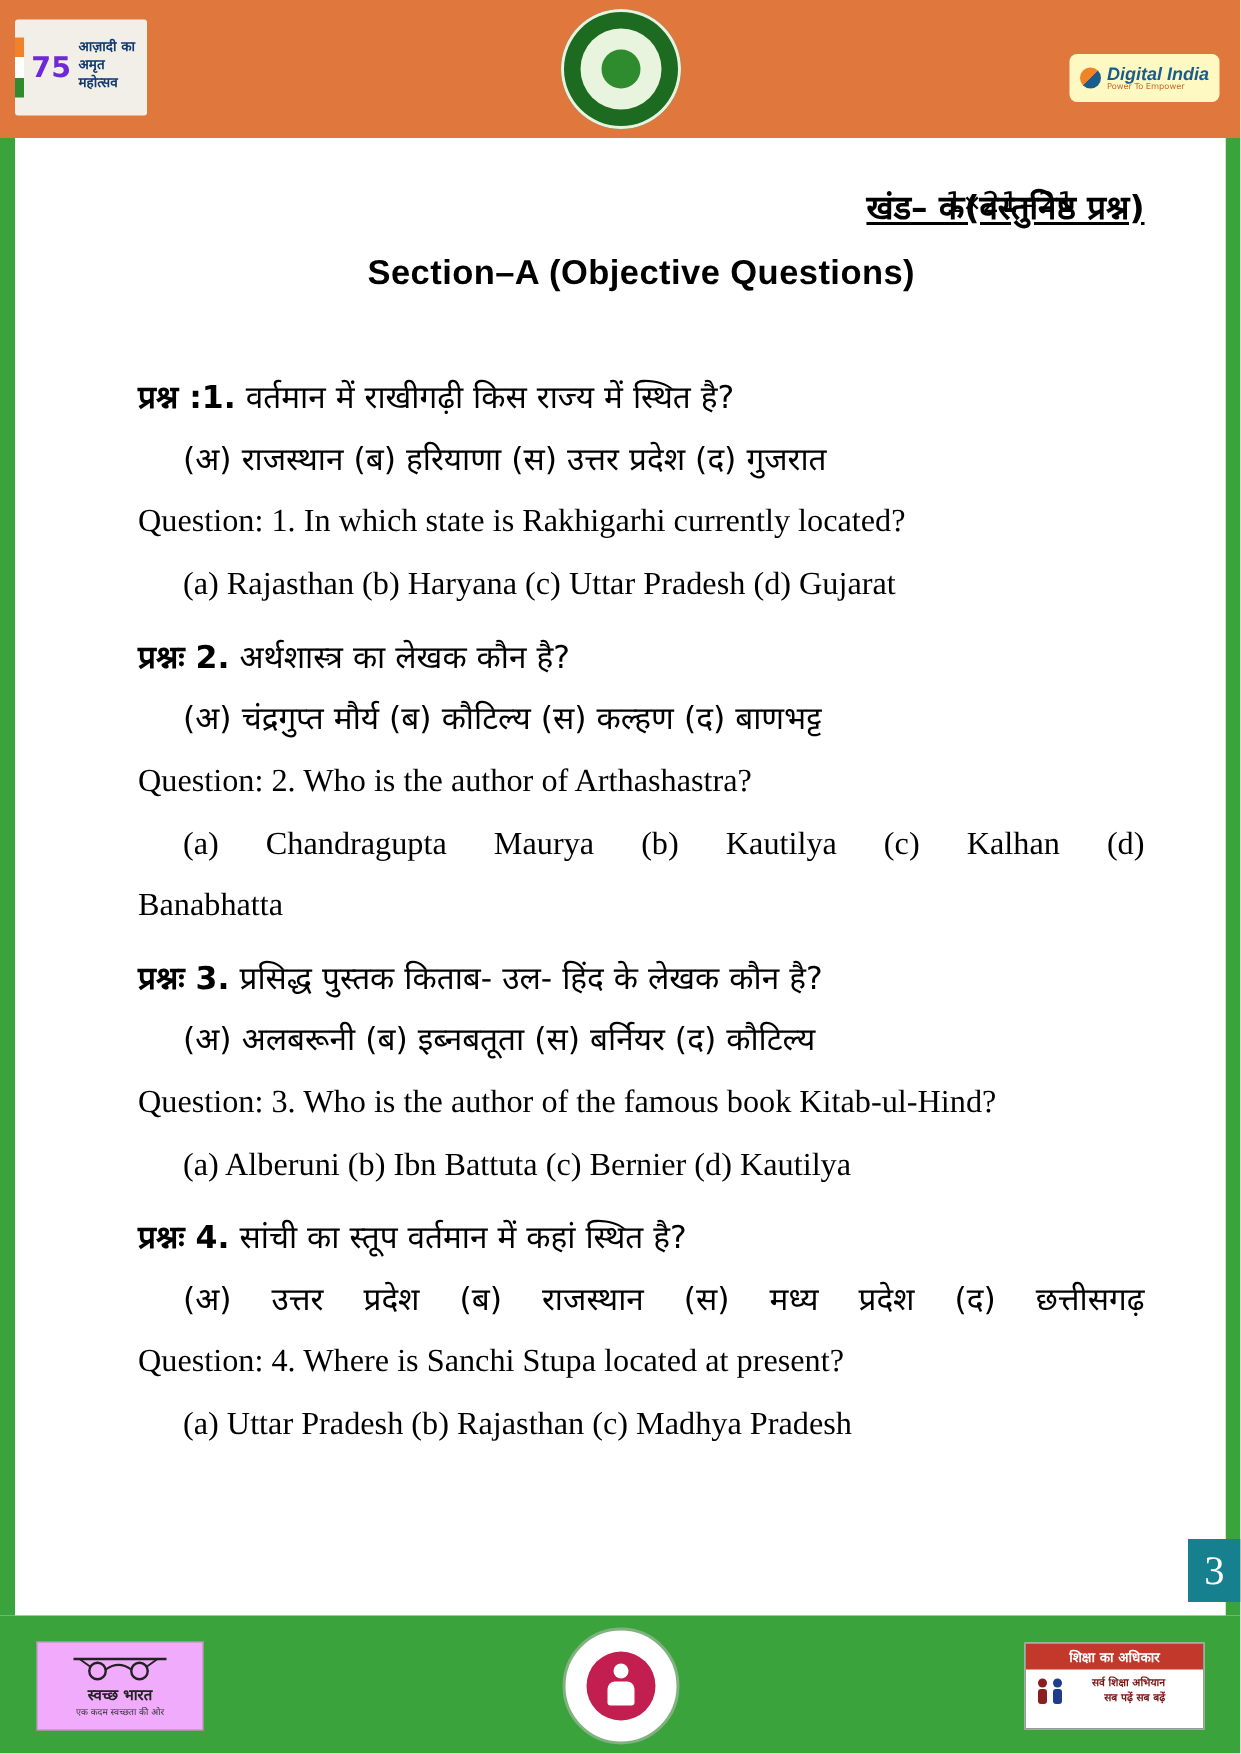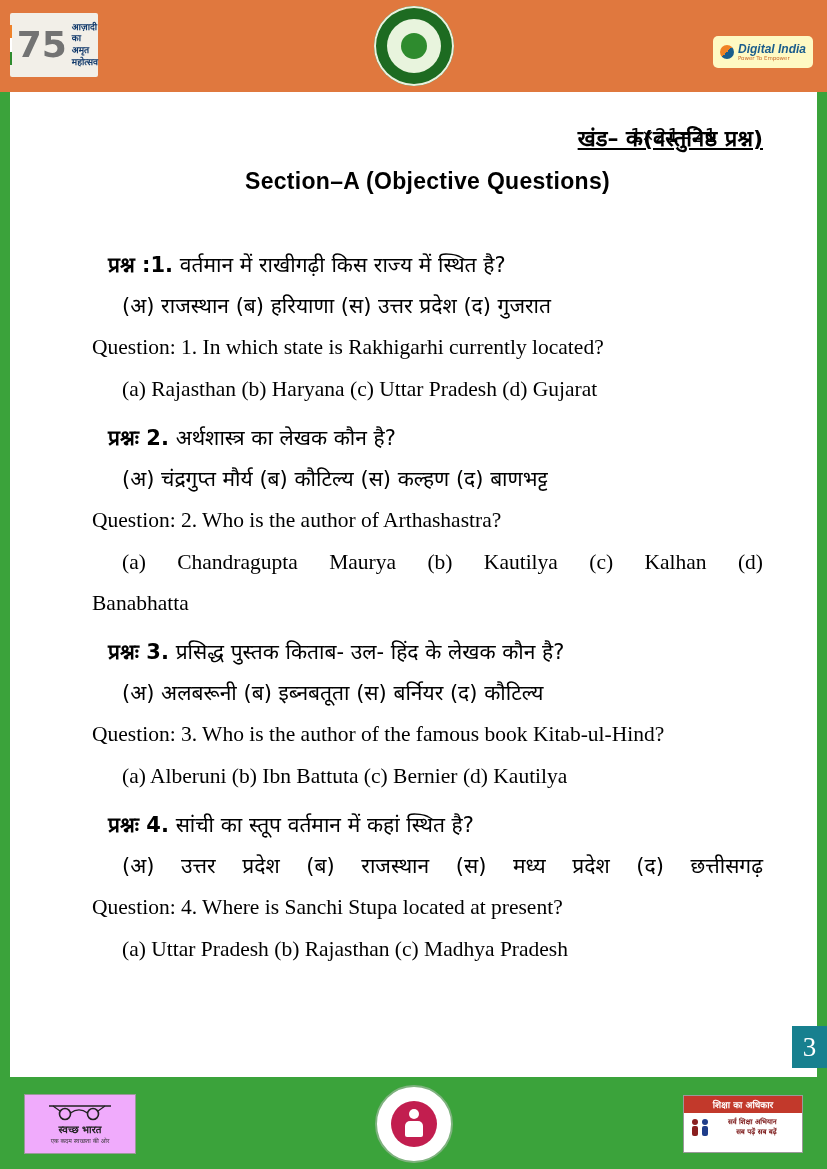--- a/index.html
+++ b/index.html
@@ -6,21 +6,21 @@
     --orange:#E0783E; --green:#3BA33B; --teal:#17808F; --red:#C2392B; --navy:#123A6B;
   }
   *{box-sizing:border-box;}
   body{margin:0;background:#e8e8e8;font-family:"DejaVu Sans",sans-serif;}
   .page{position:relative;width:827px;height:1169px;margin:0 auto;background:#fff;overflow:hidden;color:#000;}
 
   
   .top-band{position:absolute;left:0;top:0;width:100%;height:92px;background:var(--orange);}
   .logo-left{position:absolute;left:10px;top:13px;width:88px;height:64px;background:#f2efe8;
     display:flex;align-items:center;justify-content:center;gap:5px;border-radius:2px;}
-  .l75{font-size:36px;font-weight:bold;color:#737373;line-height:1;}
+  .l75{font-size:19px;font-weight:bold;color:#6d28d9;line-height:1;}
   .ltxt{display:flex;flex-direction:column;color:var(--navy);font-size:9px;font-weight:bold;line-height:1.3;}
   .tricolor{width:6px;height:40px;display:flex;flex-direction:column;}
   .tricolor div{flex:1;}
   .t1{background:#f0822a;} .t2{background:#fff;} .t3{background:#2e8b2e;}
 
   .center-emblem{position:absolute;left:50%;top:6px;transform:translateX(-50%);
     width:80px;height:80px;border-radius:50%;background:#1d6b21;
     display:flex;align-items:center;justify-content:center;box-shadow:0 0 0 2px #e9f2e0 inset;}
   .center-emblem .inner{width:54px;height:54px;border-radius:50%;background:#e8f4dd;
     display:flex;align-items:center;justify-content:center;}
@@ -43,21 +43,21 @@
     padding:30px 54px 0 82px;}
   .title-row{position:relative;text-align:right;font-weight:bold;font-size:22px;text-decoration:underline;}
   .marks{position:absolute;right:46px;top:2px;font-weight:normal;
     font-family:"DejaVu Sans Mono",monospace;font-size:19px;letter-spacing:1px;}
   .section-title{text-align:center;font-family:"Liberation Sans",sans-serif;font-weight:800;
     font-size:23px;margin-top:16px;letter-spacing:.3px;}
   .questions{margin-top:50px;}
   .q{margin-bottom:7px;}
   .q p{margin:0;line-height:1.95;}
   .hline{font-size:21px;}
-  .hlabel{font-weight:bold;margin-left:16px;}
+  .hlabel{font-weight:bold;}
   .hopt{text-indent:30px;font-size:21px;}
   .eline{font-family:"Liberation Serif",serif;font-size:21.5px;}
   .eopt{font-family:"Liberation Serif",serif;font-size:21.5px;text-indent:30px;}
   .jfull{text-align:justify;text-align-last:justify;}
   .jline{display:block;text-align:justify;text-align-last:justify;text-indent:30px;}
   .cont{display:block;text-indent:0;}
 
   .stray{position:absolute;left:694px;top:84px;font-size:30px;font-weight:bold;
     transform:rotate(105deg);font-family:"Liberation Serif",serif;}
 

